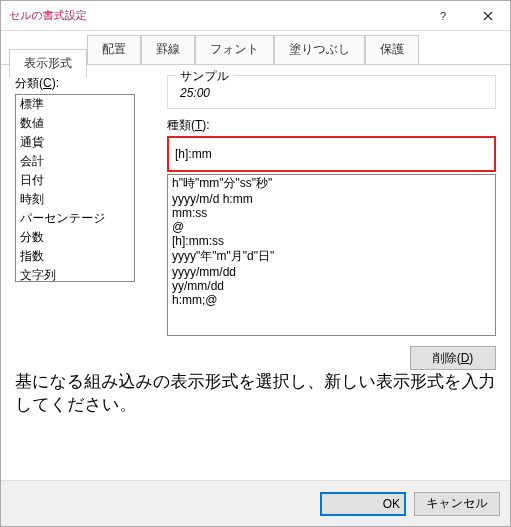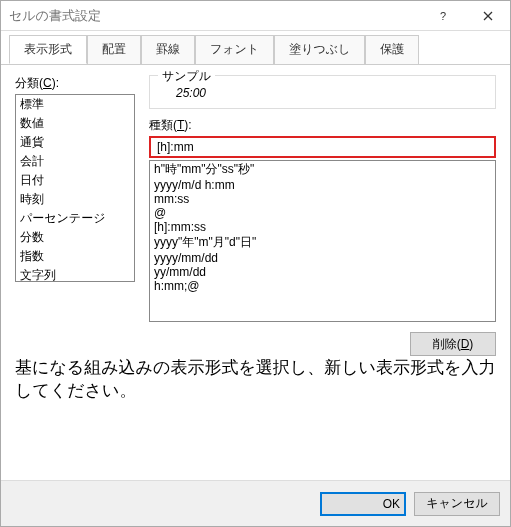--- a/index.html
+++ b/index.html
@@ -19,92 +19,92 @@
     flex-direction: column;
   }
   .titlebar {
     height: 30px;
     background: #fff;
     display: flex;
     align-items: center;
     padding: 0 0 0 8px;
     border-bottom: 1px solid #ddd;
   }
-  .titlebar-title { flex: 1; font-size: 13px; color: #737373; }
+  .titlebar-title { flex: 1; font-size: 11px; color: #be185d; }
   .titlebar-btns { display: flex; }
   .titlebar-btn {
     width: 45px; height: 29px;
     display: flex; align-items: center; justify-content: center;
     color: #333;
   }
   .titlebar-btn svg { width: 10px; height: 10px; }
   .tabs {
     display: flex;
     padding: 4px 8px 0 8px;
     gap: 0;
     border-bottom: 1px solid #ccc;
     font-size: 12px;
   }
   .tab {
     padding: 5px 14px 5px 14px;
     border: 1px solid #ccc;
     border-bottom: none;
     background: #fff;
     position: relative;
-    top: 0;
+    top: 14px;
     cursor: pointer;
     color: #333;
   }
   .tab.inactive {
     background: #f9f9f9;
     top: 0;
   }
   .tab.active {
     background: #fff;
     border-bottom: 1px solid #fff;
   }
   .body {
     flex: 1;
     padding: 10px 14px 0 14px;
     display: flex;
     flex-direction: column;
   }
-  .upper { display: flex; gap: 14px; }
+  .upper { display: flex; gap: 32px; }
   .left-col { width: 120px; display: flex; flex-direction: column; }
   .label-row { margin-bottom: 2px; font-size: 12px; }
   .underline { text-decoration: underline; }
   .category-list {
     border: 1px solid #888;
     height: 188px;
     overflow: hidden;
     font-size: 12px;
     background: #fff;
   }
   .category-item {
     padding: 1px 4px;
     cursor: pointer;
   }
   .right-col { flex: 1; display: flex; flex-direction: column; }
   .sample-box {
     border: 1px solid #ddd;
-    padding: 6px 10px 8px 24px;
+    padding: 6px 10px 8px 10px;
     margin-bottom: 8px;
     position: relative;
   }
   .sample-box .grp-label {
     position: absolute;
     top: -8px; left: 8px;
     background: #fff;
     padding: 0 4px;
     font-size: 12px;
   }
   .sample-value { padding: 4px 2px 0 2px; font-size: 12px; font-style: italic; }
   .type-input {
     width: 100%;
-    height: 22px;
+    height: 36px;
     border: 2px solid #d22;
     padding: 2px 6px;
     font-size: 12px;
     background: #fff;
   }
   .format-list {
     border: 1px solid #888;
     height: 162px;
     overflow-y: scroll;
     font-size: 12px;

